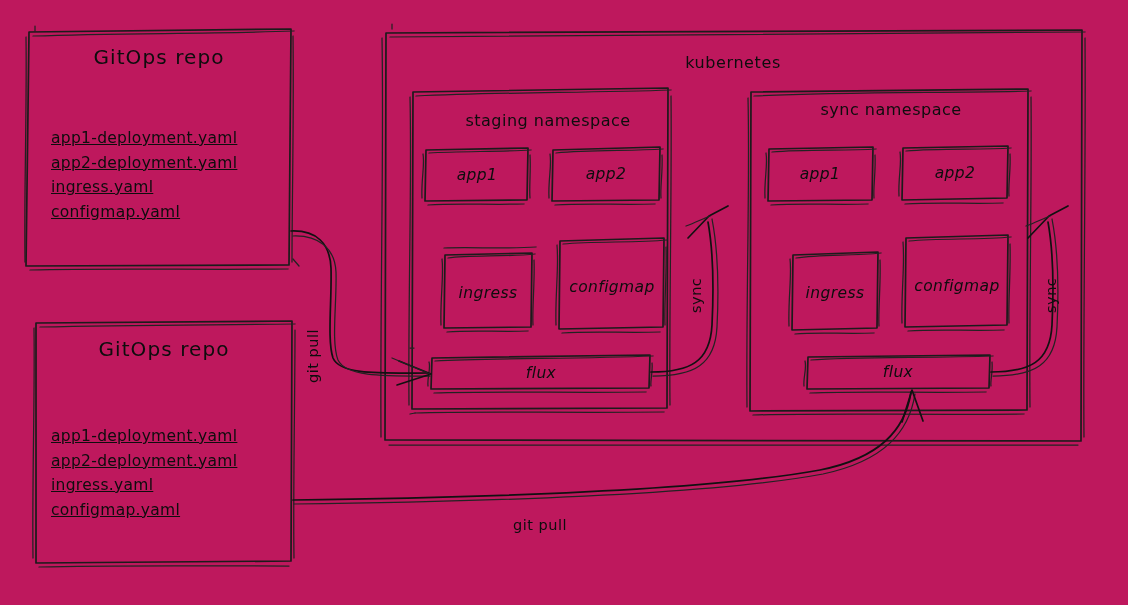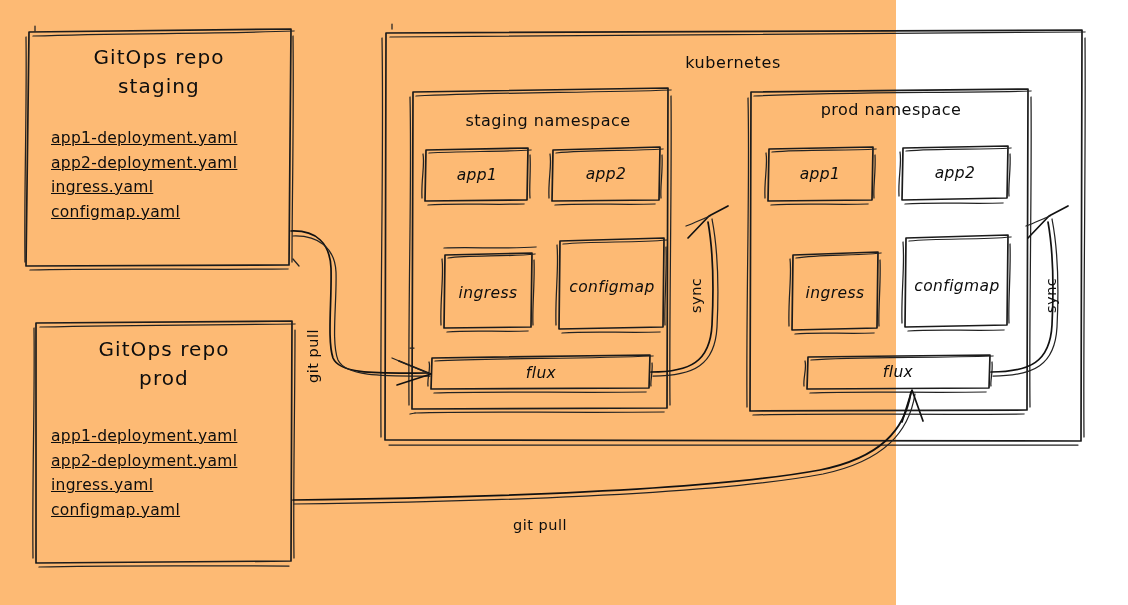--- a/index.html
+++ b/index.html
@@ -8,23 +8,23 @@
     background: #ffffff;
   }
   body {
     width: 1128px;
     height: 605px;
     overflow: hidden;
     font-family: "DejaVu Sans", sans-serif;
   }
   #canvas-root {
     position: relative;
-    width: 896px;
+    width: 1128px;
     height: 605px;
-    background: #fdba74;
+    background: #be185d;
   }
   svg#diagram {
     position: absolute;
     top: 0;
     left: 0;
     width: 1128px;
     height: 605px;
   }
   .sketch-stroke {
     fill: none;
@@ -201,47 +201,45 @@
     <g>
       <path class="sketch-arrow" d="M991,372 C1030,372 1050,362 1052,325 C1054,285 1053,250 1048,222"></path>
       <path class="sketch-stroke-thin" d="M993,376 C1034,376 1055,365 1057,327 C1059,287 1058,250 1052,219"></path>
       <path class="sketch-arrow" d="M1028,238 L1049,216 L1068,206"></path>
       <path class="sketch-stroke-thin" d="M1026,226 C1035,223 1042,219 1050,216"></path>
     </g>
   </svg>
 
   <div class="hand-text repo-title centered" style="left:159px; top:43px; width:240px;">
     <div>GitOps repo</div>
-    <div>staging</div>
   </div>
 
   <div class="hand-text repo-files" style="left:51px; top:126px;">
     <div>app1-deployment.yaml</div>
     <div>app2-deployment.yaml</div>
     <div>ingress.yaml</div>
     <div>configmap.yaml</div>
   </div>
 
   <div class="hand-text repo-title centered" style="left:164px; top:335px; width:240px;">
     <div>GitOps repo</div>
-    <div>prod</div>
   </div>
 
   <div class="hand-text repo-files" style="left:51px; top:424px;">
     <div>app1-deployment.yaml</div>
     <div>app2-deployment.yaml</div>
     <div>ingress.yaml</div>
     <div>configmap.yaml</div>
   </div>
 
   <div class="hand-text k8s-title centered" style="left:733px; top:53px;">kubernetes</div>
 
   <div class="hand-text ns-title centered" style="left:548px; top:111px;">staging namespace</div>
 
-  <div class="hand-text ns-title centered" style="left:891px; top:100px;">prod namespace</div>
+  <div class="hand-text ns-title centered" style="left:891px; top:100px;">sync namespace</div>
 
   <div class="hand-text box-label centered" style="left:477px; top:166px;">app1</div>
   <div class="hand-text box-label centered" style="left:606px; top:165px;">app2</div>
   <div class="hand-text box-label centered" style="left:488px; top:284px;">ingress</div>
   <div class="hand-text box-label centered" style="left:612px; top:278px;">configmap</div>
   <div class="hand-text box-label centered" style="left:541px; top:364px;">flux</div>
 
   <div class="hand-text box-label centered" style="left:820px; top:165px;">app1</div>
   <div class="hand-text box-label centered" style="left:955px; top:164px;">app2</div>
   <div class="hand-text box-label centered" style="left:835px; top:284px;">ingress</div>

